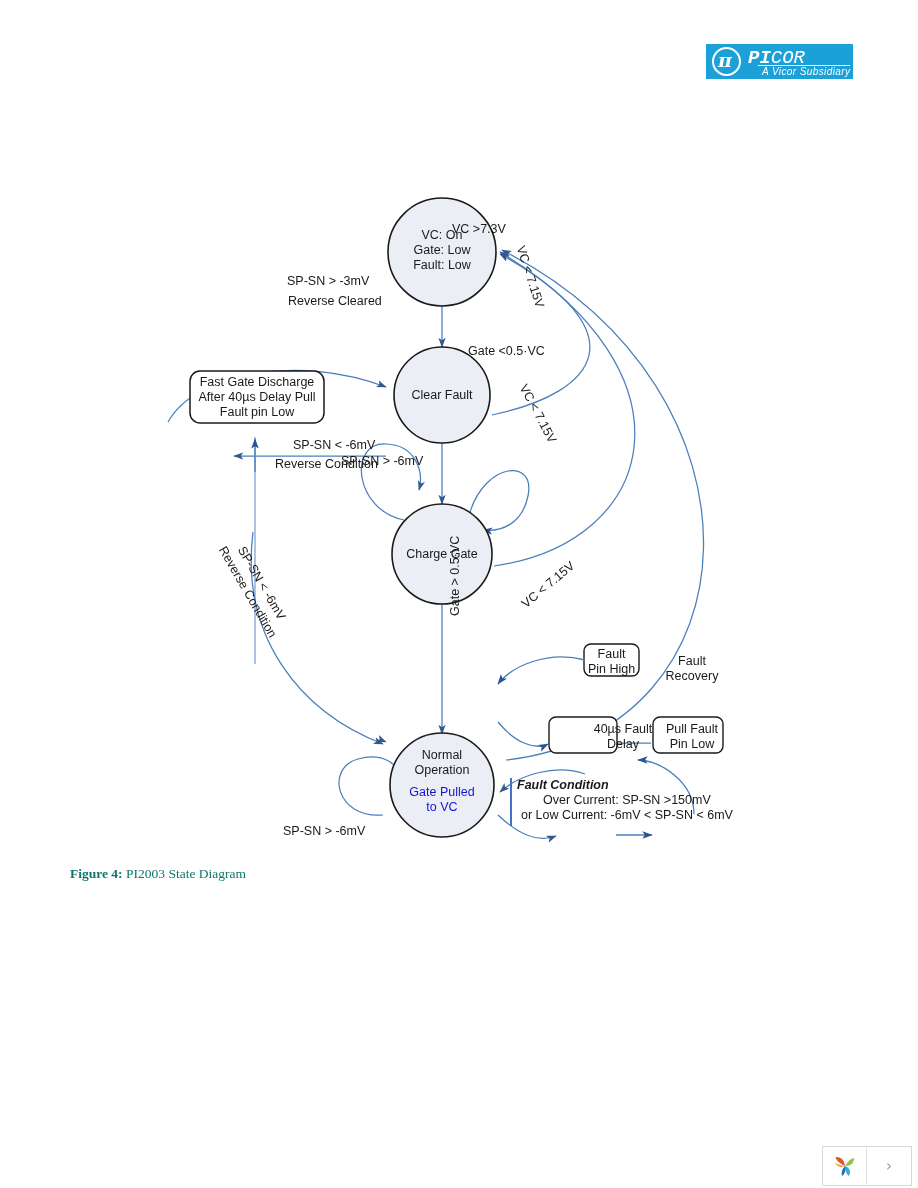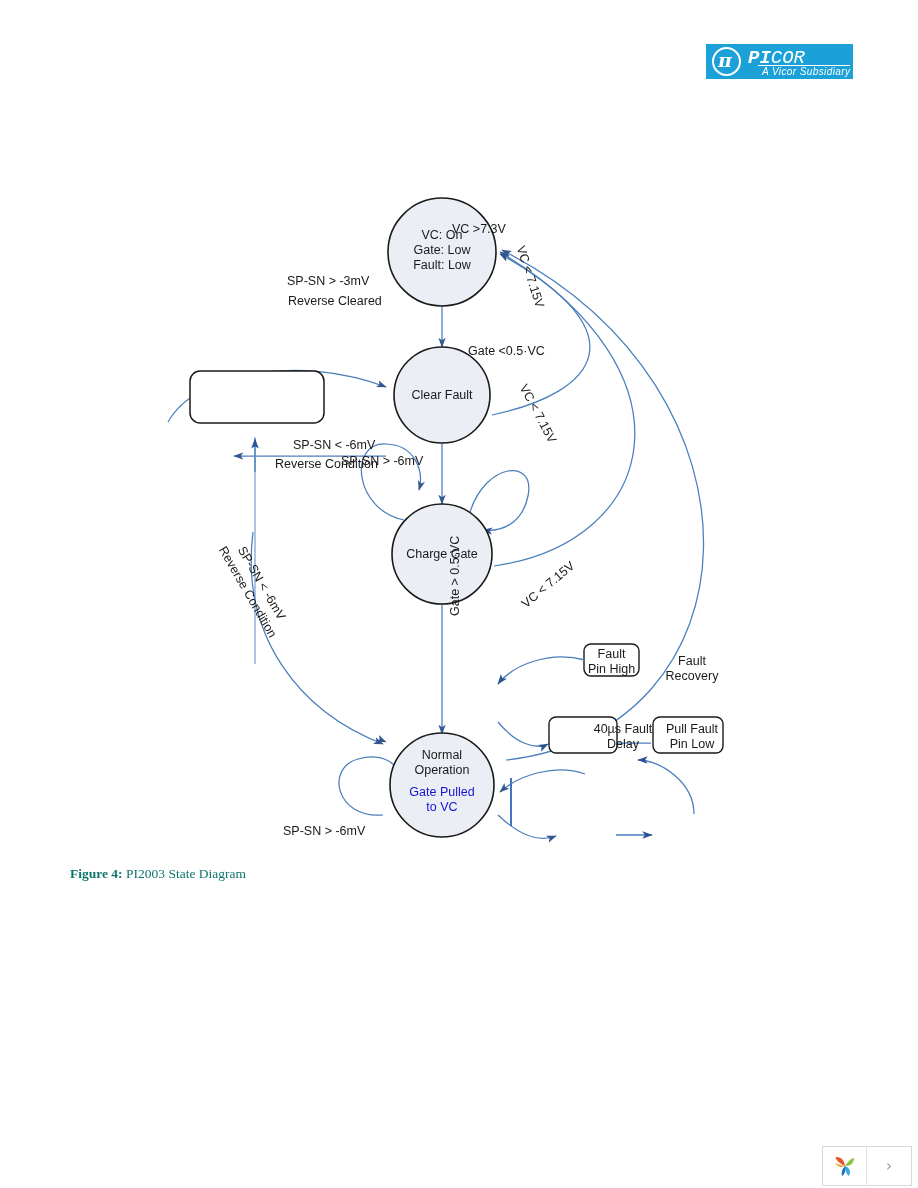--- a/index.html
+++ b/index.html
@@ -234,20 +234,25 @@
     </div>
 
     <div class="node-label" style="left:388px; top:656px; width:108px;">
       <div>Normal</div>
       <div>Operation</div>
       <div style="height:7px"></div>
       <div class="blue">Gate Pulled</div>
       <div class="blue">to VC</div>
     </div>
 
+    <div class="box-label" style="left:190px; top:283px; width:134px;">
+      <div>Fast Gate Discharge</div>
+      <div>After 40µs Delay Pull</div>
+      <div>Fault pin Low</div>
+    </div>
 
     <div class="box-label" style="left:584px; top:555px; width:55px;">
       <div>Fault</div>
       <div>Pin High</div>
     </div>
 
     <div class="box-label" style="left:549px; top:630px; width:68px;padding-left:40px;">
       <div>40µs Fault</div>
       <div>Delay</div>
     </div>
@@ -278,20 +283,25 @@
     <div class="edge-label" style="left:519px; top:508px; transform:rotate(-40deg); transform-origin:left top;">VC &lt; 7.15V</div>
 
     <div class="edge-label" style="left:283px; top:732px;">SP-SN &gt; -6mV</div>
 
     <div class="edge-label" style="left:661px; top:562px; width:62px;">
       <div>Fault</div>
       <div>Recovery</div>
     </div>
 
     <div class="fault-note-bar" style="left:510px; top:686px; height:48px;"></div>
+    <div class="fault-note" style="left:517px; top:686px;">
+      <span class="hdr">Fault Condition</span>
+      <span class="l2">Over Current: SP-SN &gt;150mV</span>
+      <span class="l3">or Low Current: -6mV &lt; SP-SN &lt; 6mV</span>
+    </div>
 
   </div>
 
   <div id="figure-caption">
     <span class="b">Figure 4:</span><span> PI2003 State Diagram</span>
   </div>
 
 
   <div id="bottom-widget">
     <div class="cell left">

